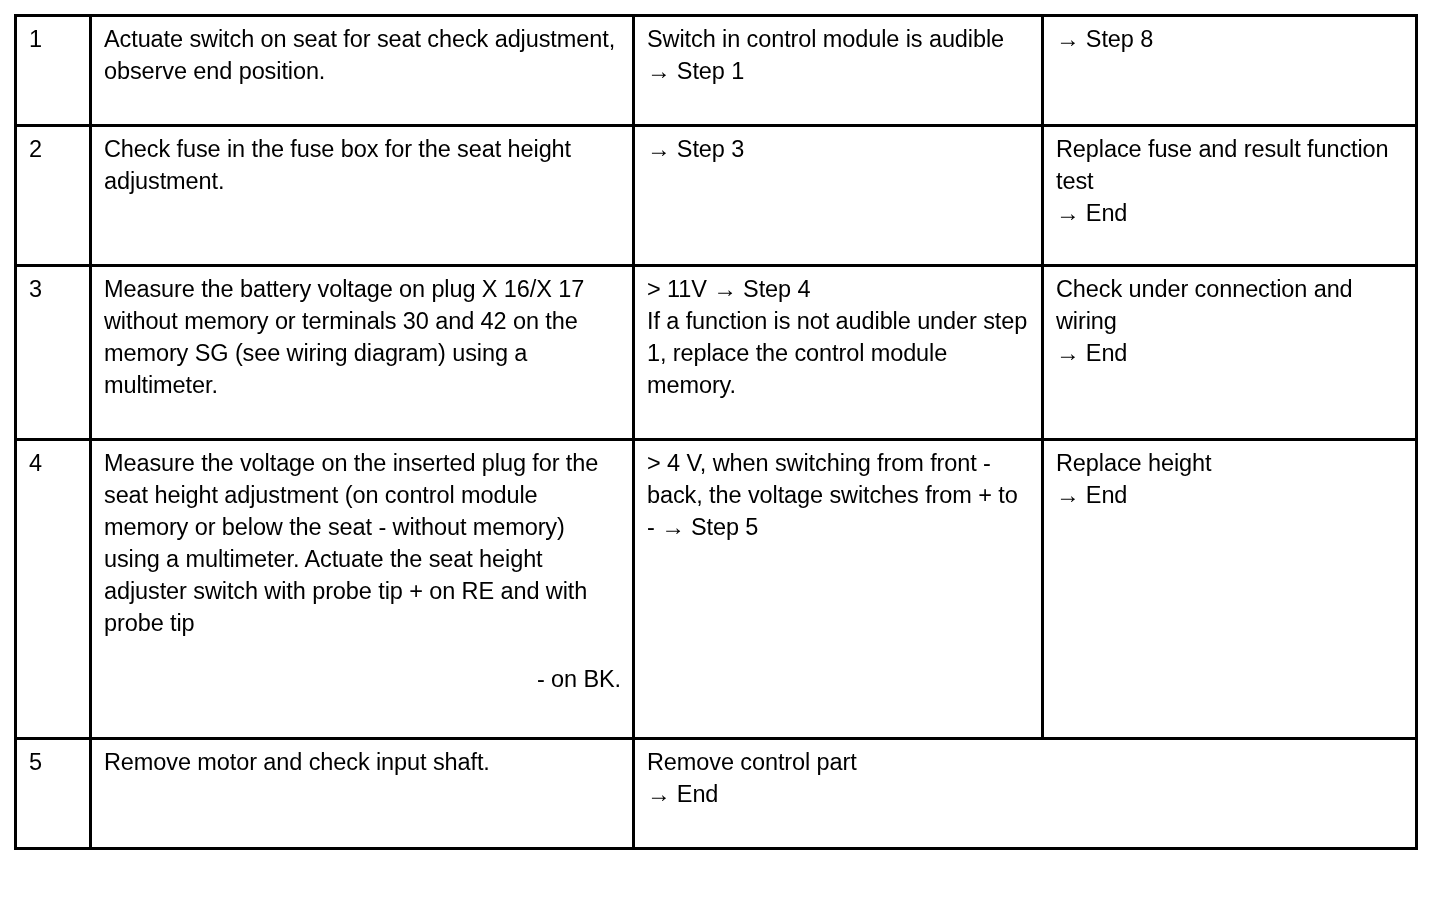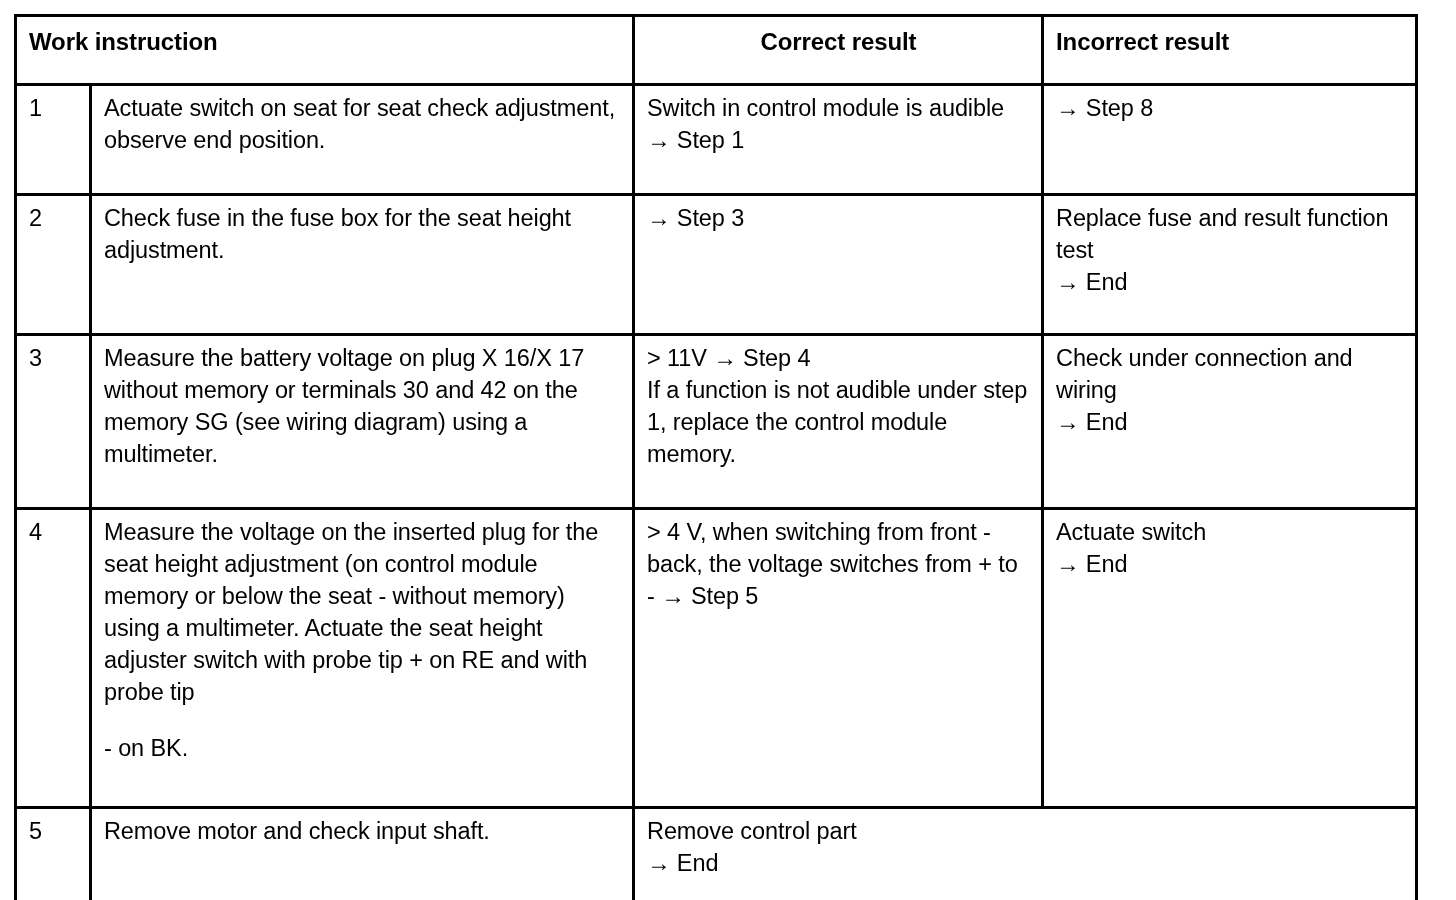--- a/index.html
+++ b/index.html
@@ -69,42 +69,38 @@
   .r2 td { height: 123px; }
   .r3 td { height: 157px; }
   .r4 td { height: 282px; }
   .r5 td { height: 93px; }
 
   .cell-lines > span {
     display: block;
   }
   .cell-lines > span.gap {
     margin-top: 1.05em;
+    text-align: right;
   }
 
   .num { padding-left: 10px; padding-right: 4px; }
 </style>
 </head>
 <body>
 
 <div class="page">
   <table class="wi-table">
     <colgroup>
       <col class="col-num">
       <col class="col-instr">
       <col class="col-ok">
       <col class="col-bad">
     </colgroup>
     <tbody>
 
-      <tr class="hdr">
-        <th class="h-work" colspan="2">Work instruction</th>
-        <th class="h-ok">Correct result</th>
-        <th class="h-bad">Incorrect result</th>
-      </tr>
 
       <tr class="r1">
         <td class="num">1</td>
         <td>Actuate switch on seat for seat check adjustment, observe end position.</td>
         <td>Switch in control module is audible → Step 1</td>
         <td>→ Step 8</td>
       </tr>
 
       <tr class="r2">
         <td class="num">2</td>
@@ -130,21 +126,21 @@
       </tr>
 
       <tr class="r4">
         <td class="num">4</td>
         <td class="cell-lines">
           <span>Measure the voltage on the inserted plug for the seat height adjustment (on control module memory or below the seat - without memory) using a multimeter. Actuate the seat height adjuster switch with probe tip + on RE and with probe tip</span>
           <span class="gap">- on BK.</span>
         </td>
         <td>&gt; 4 V, when switching from front - back, the voltage switches from + to - → Step 5</td>
         <td class="cell-lines">
-          <span>Actuate switch</span>
+          <span>Replace height</span>
           <span>→ End</span>
         </td>
       </tr>
 
       <tr class="r5">
         <td class="num">5</td>
         <td>Remove motor and check input shaft.</td>
         <td class="cell-lines" colspan="2">
           <span>Remove control part</span>
           <span>→ End</span>

